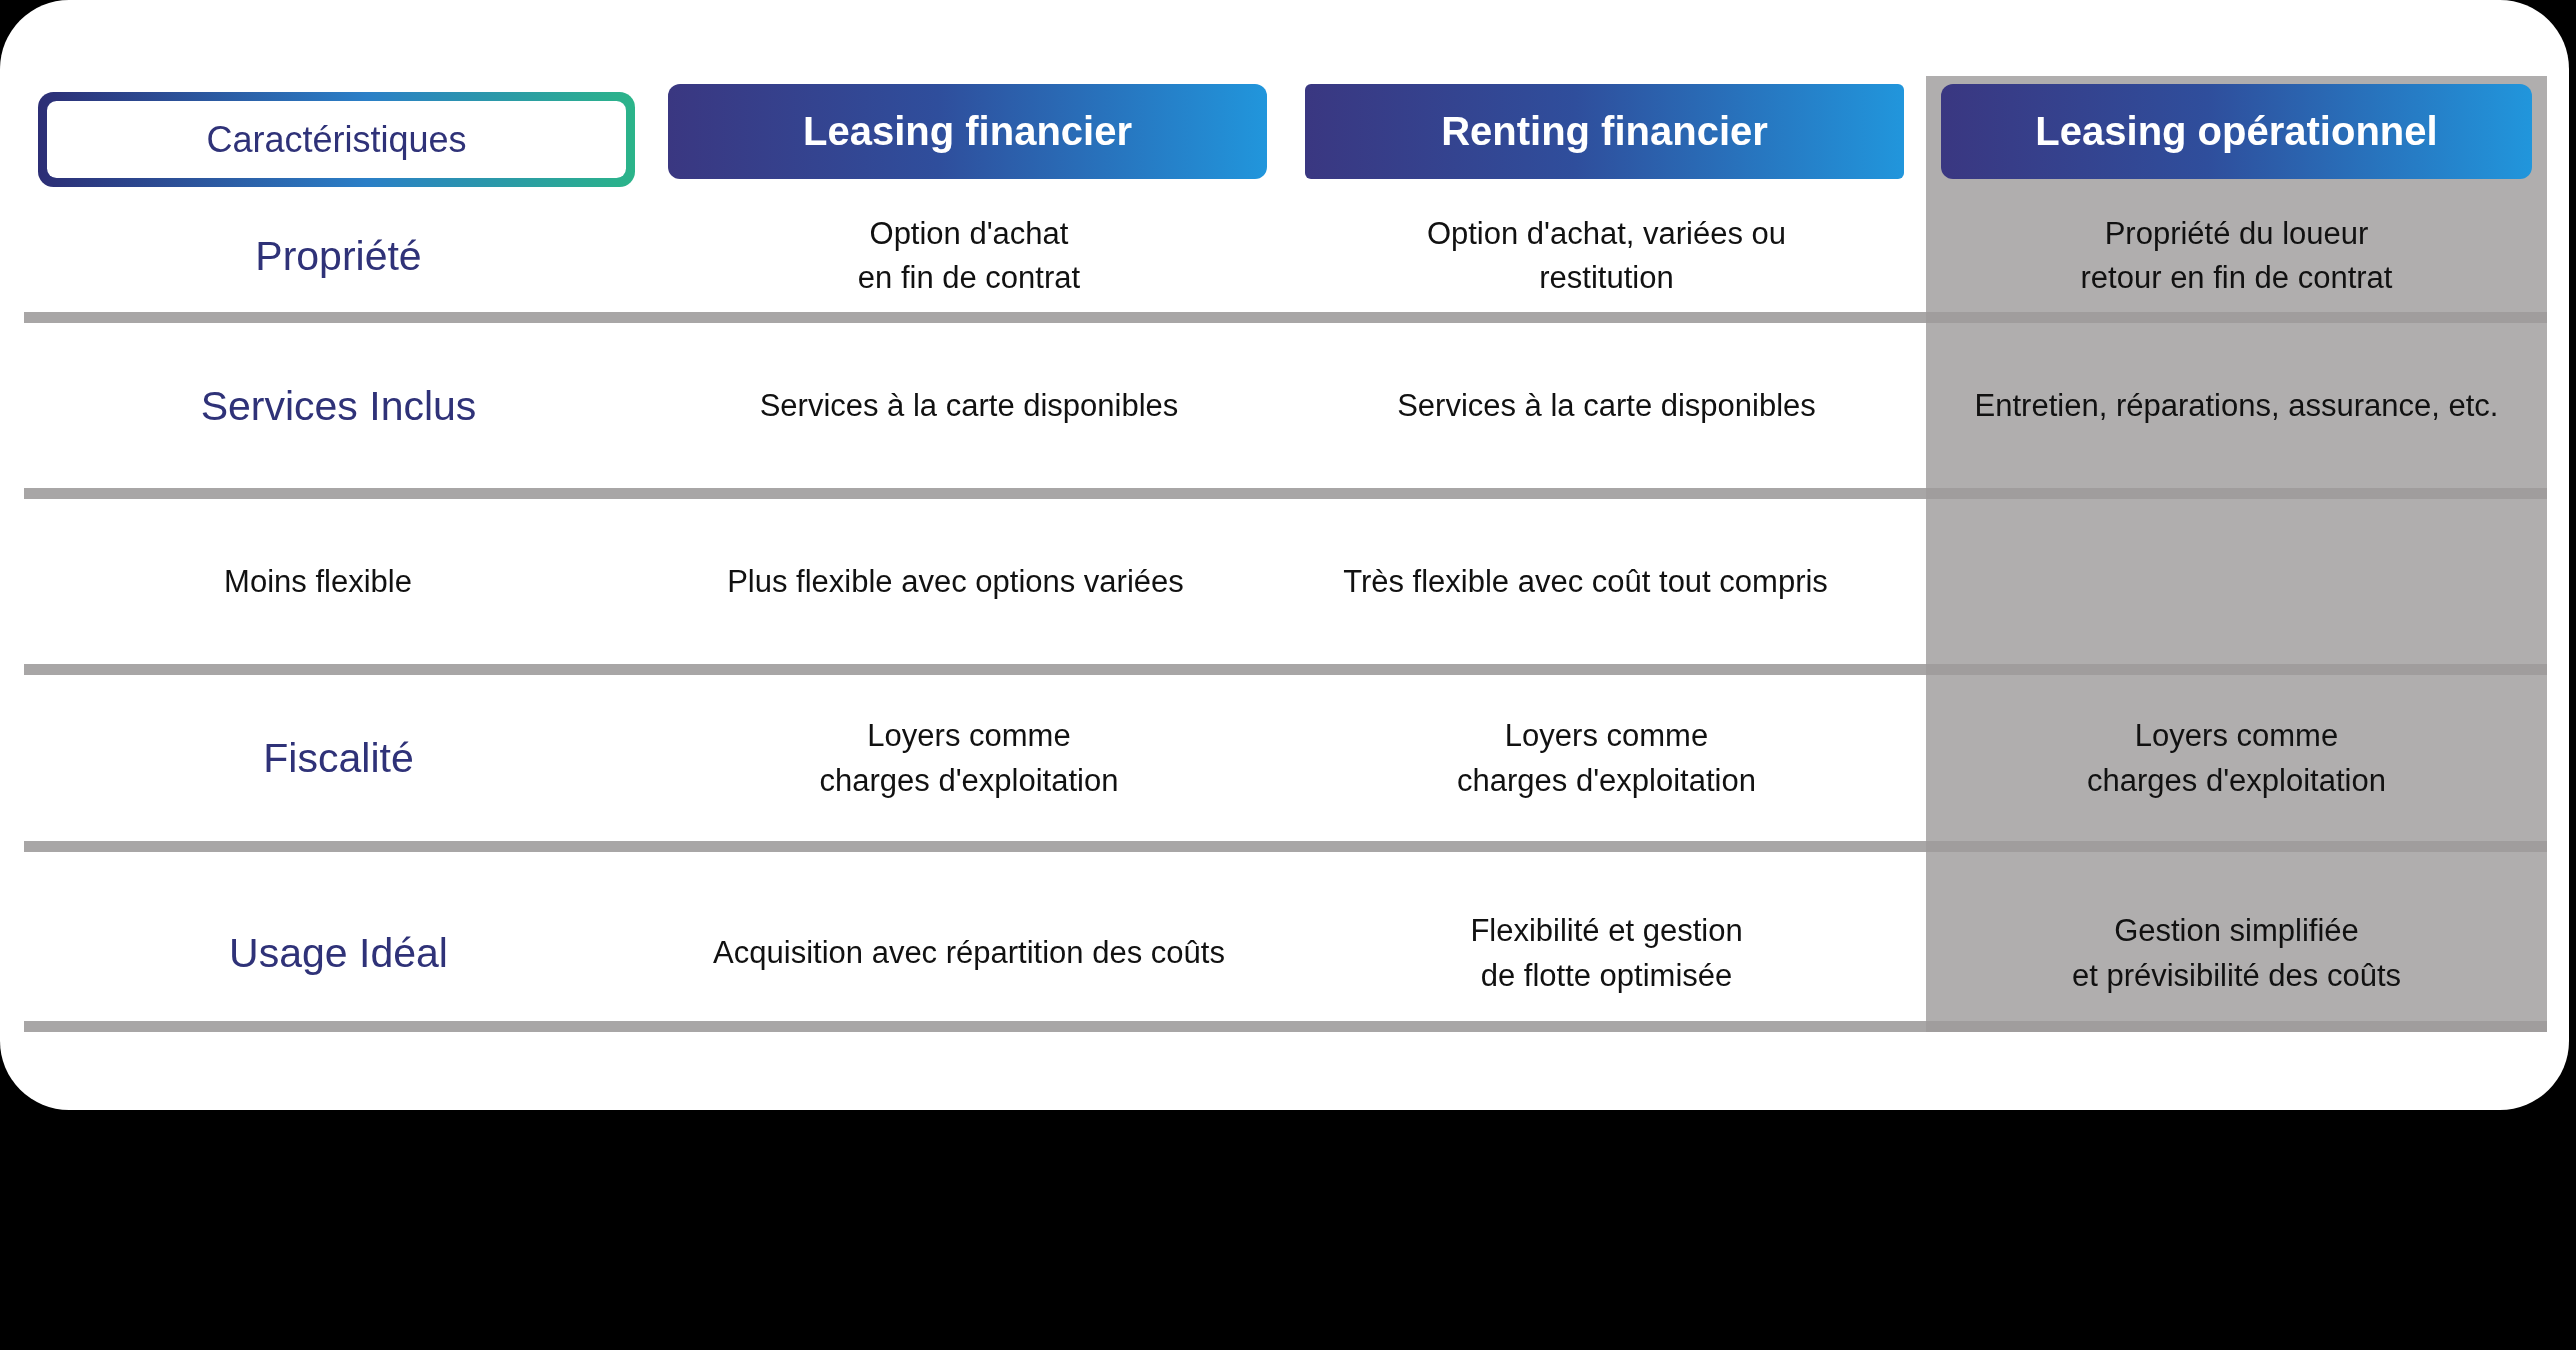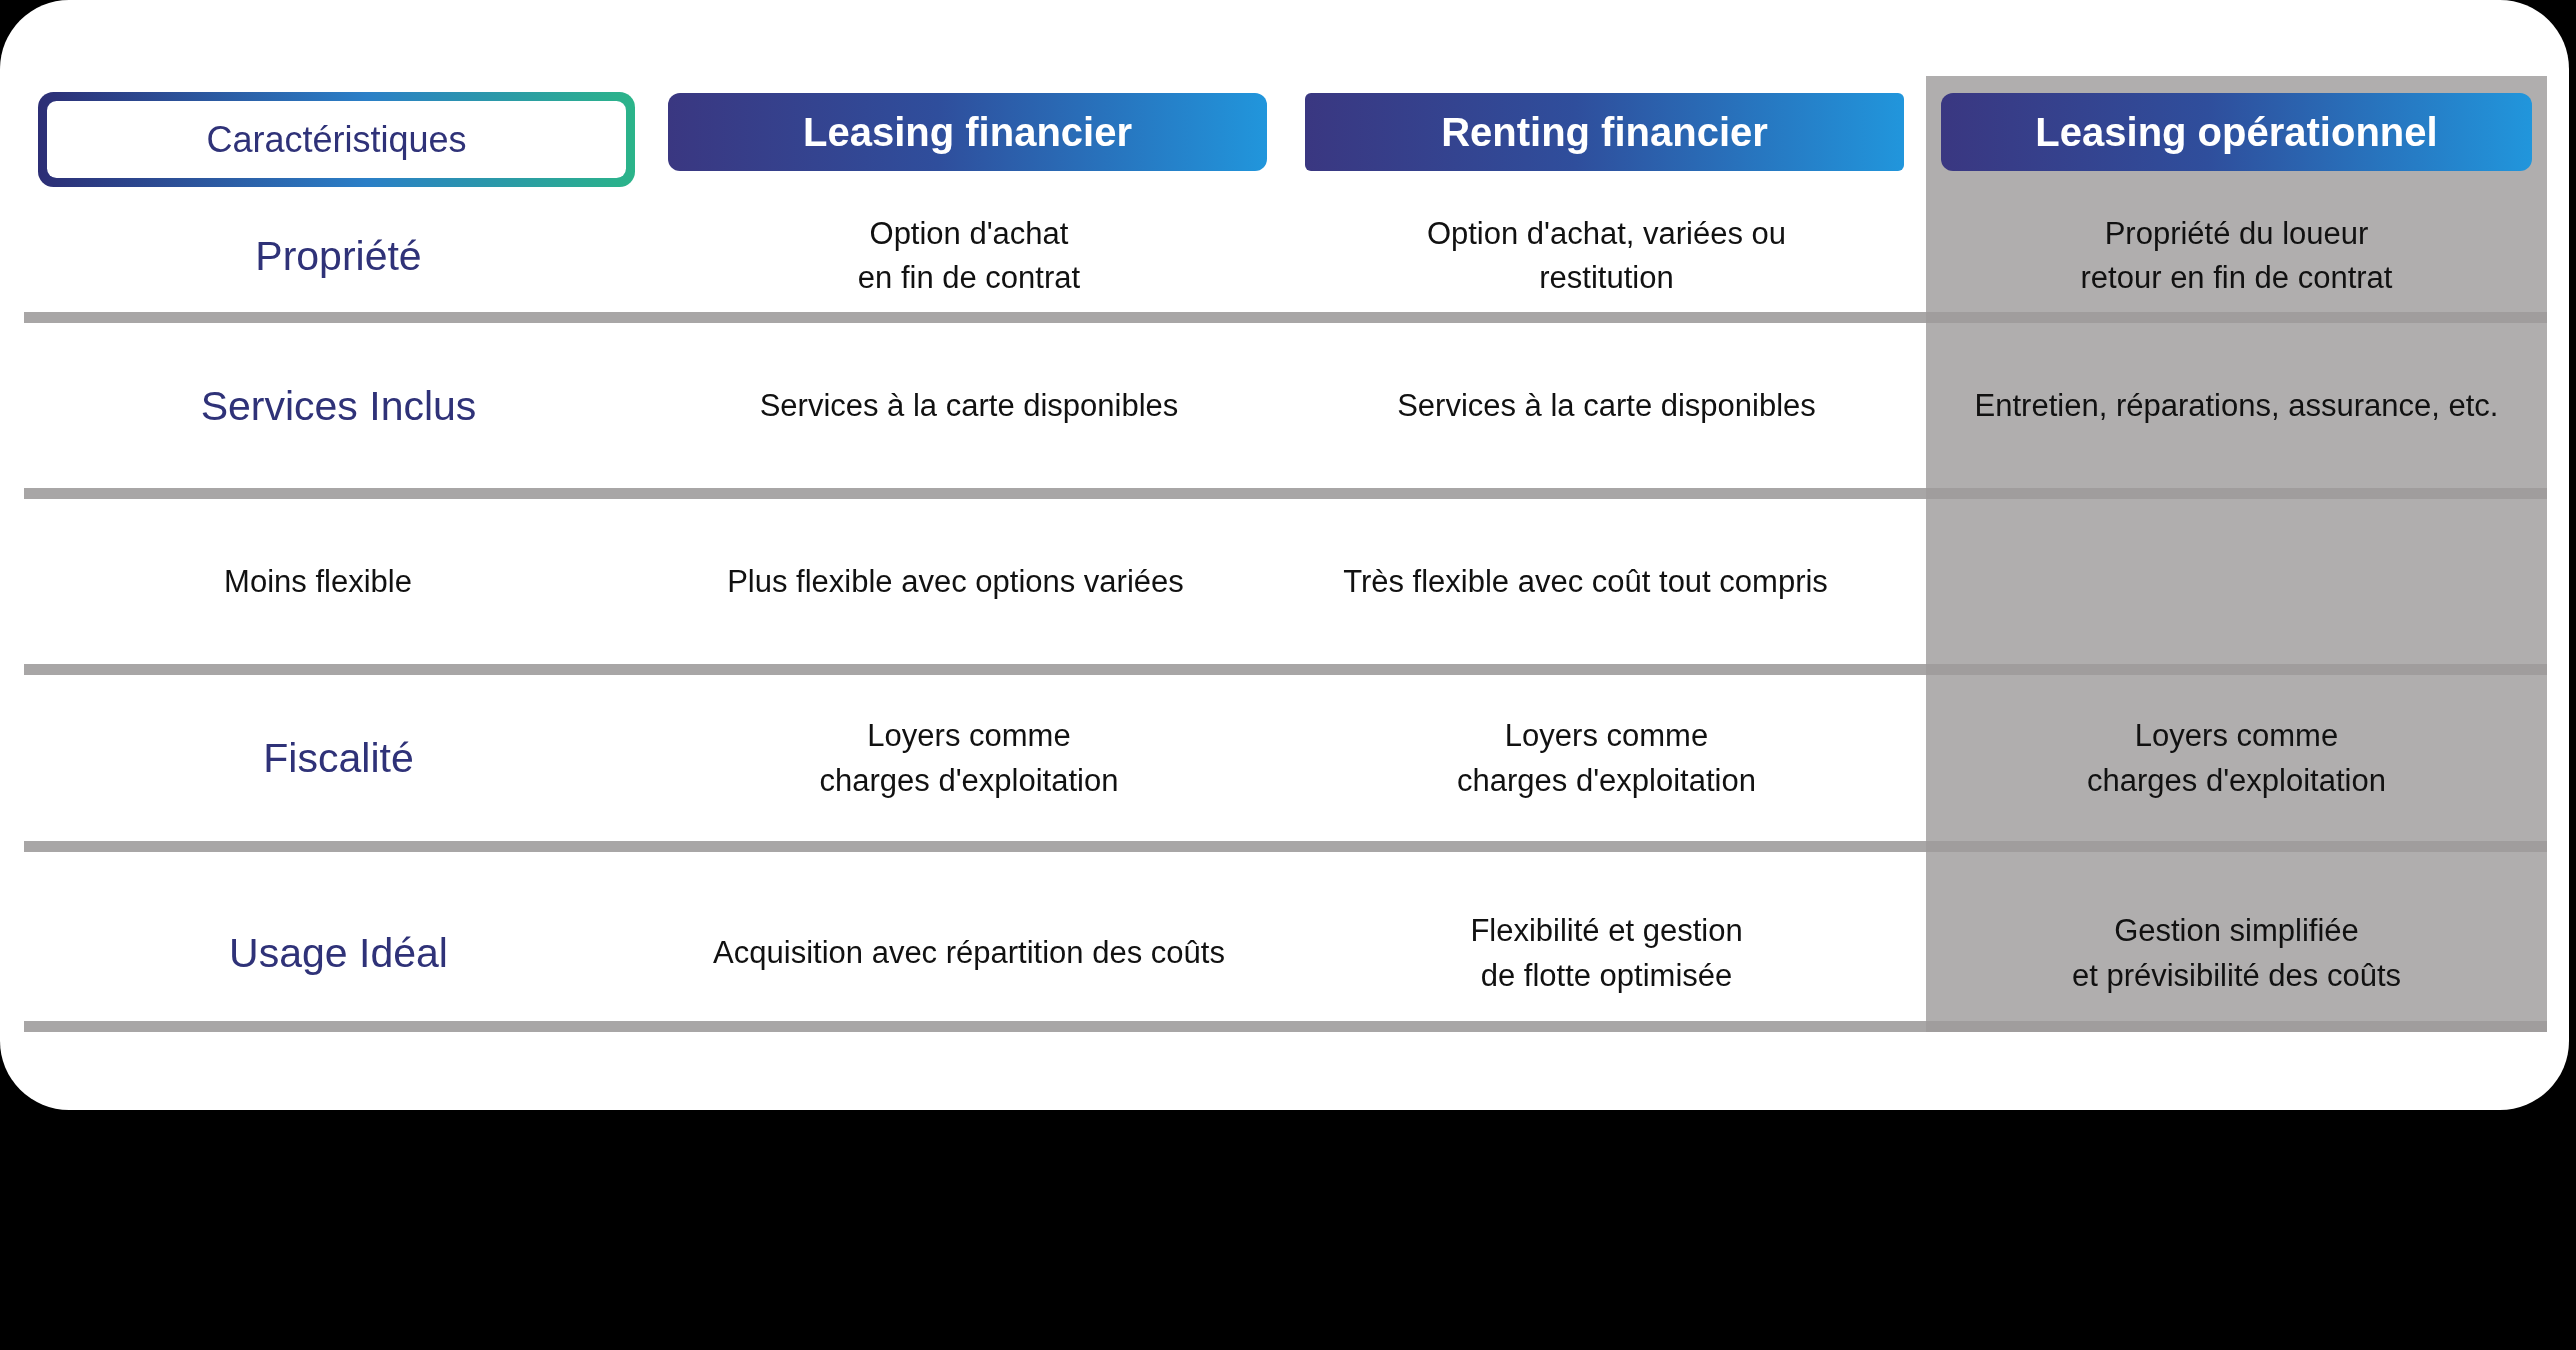--- a/index.html
+++ b/index.html
@@ -38,21 +38,21 @@
   .char-box-inner {
     width: 100%; height: 100%;
     background: #ffffff;
     border-radius: 9.5px;
     display: flex; align-items: center; justify-content: center;
     font-size: 36px;
     color: #2f3278;
   }
   .hdr-btn {
     position: absolute;
-    top: 93px; height: 78px;
+    top: 84px; height: 95px;
     border-radius: 12px;
     background: linear-gradient(90deg, #3a3781 0%, #2f4e9c 45%, #2196dc 100%);
     display: flex; align-items: center; justify-content: center;
     color: #ffffff;
     font-size: 40px;
     font-weight: bold;
   }
   .hdr-btn.b2 { left: 668px;  width: 599px; }
   .hdr-btn.b3 { left: 1305px; width: 599px; border-radius: 6px; }
   .hdr-btn.b4 { left: 1941px; width: 591px; }

